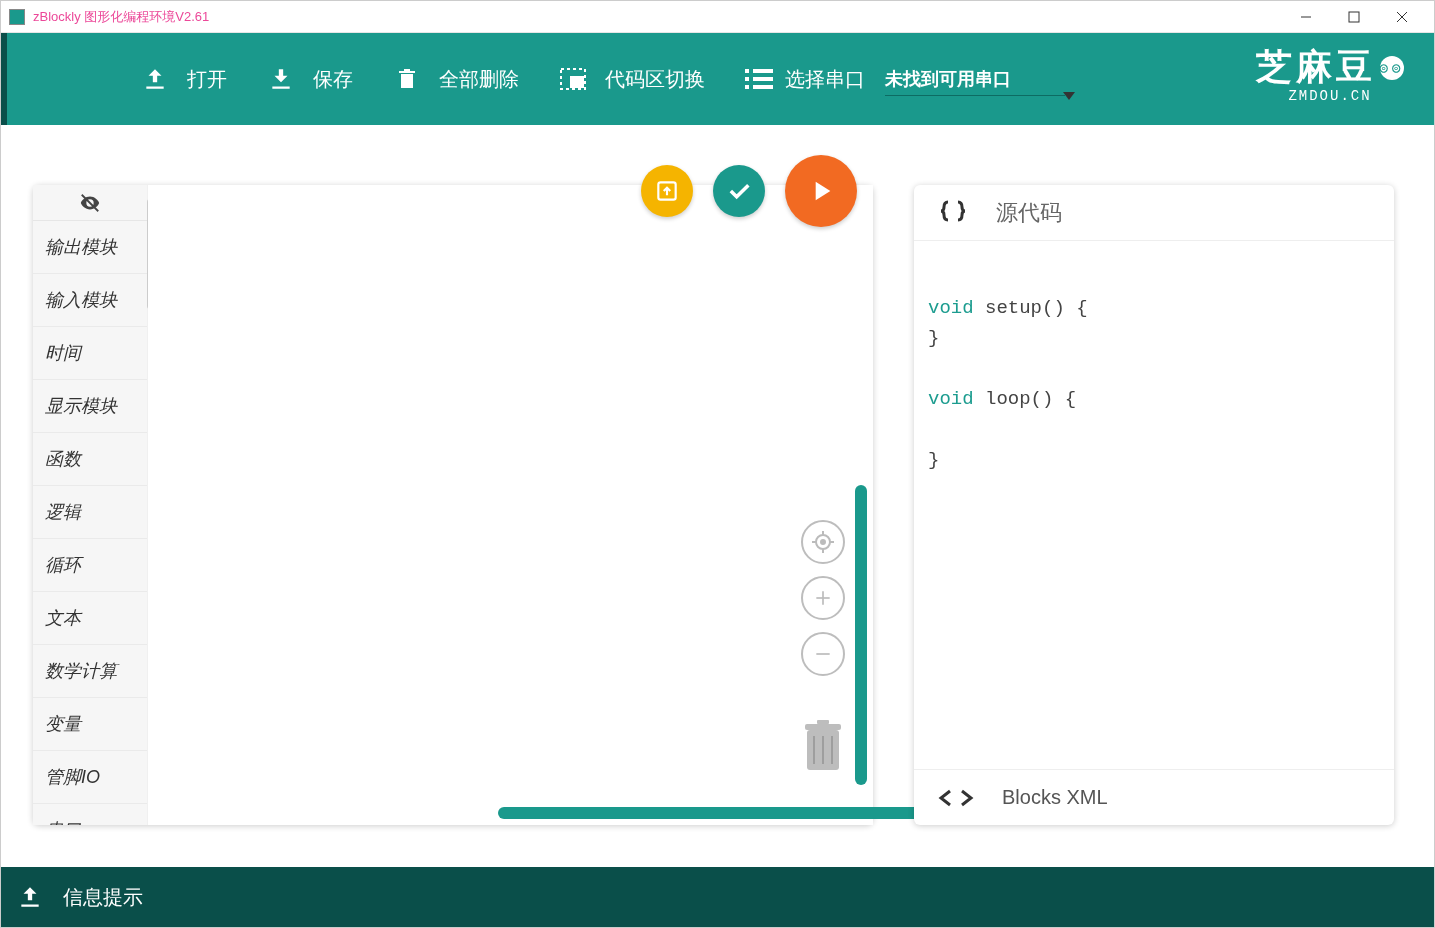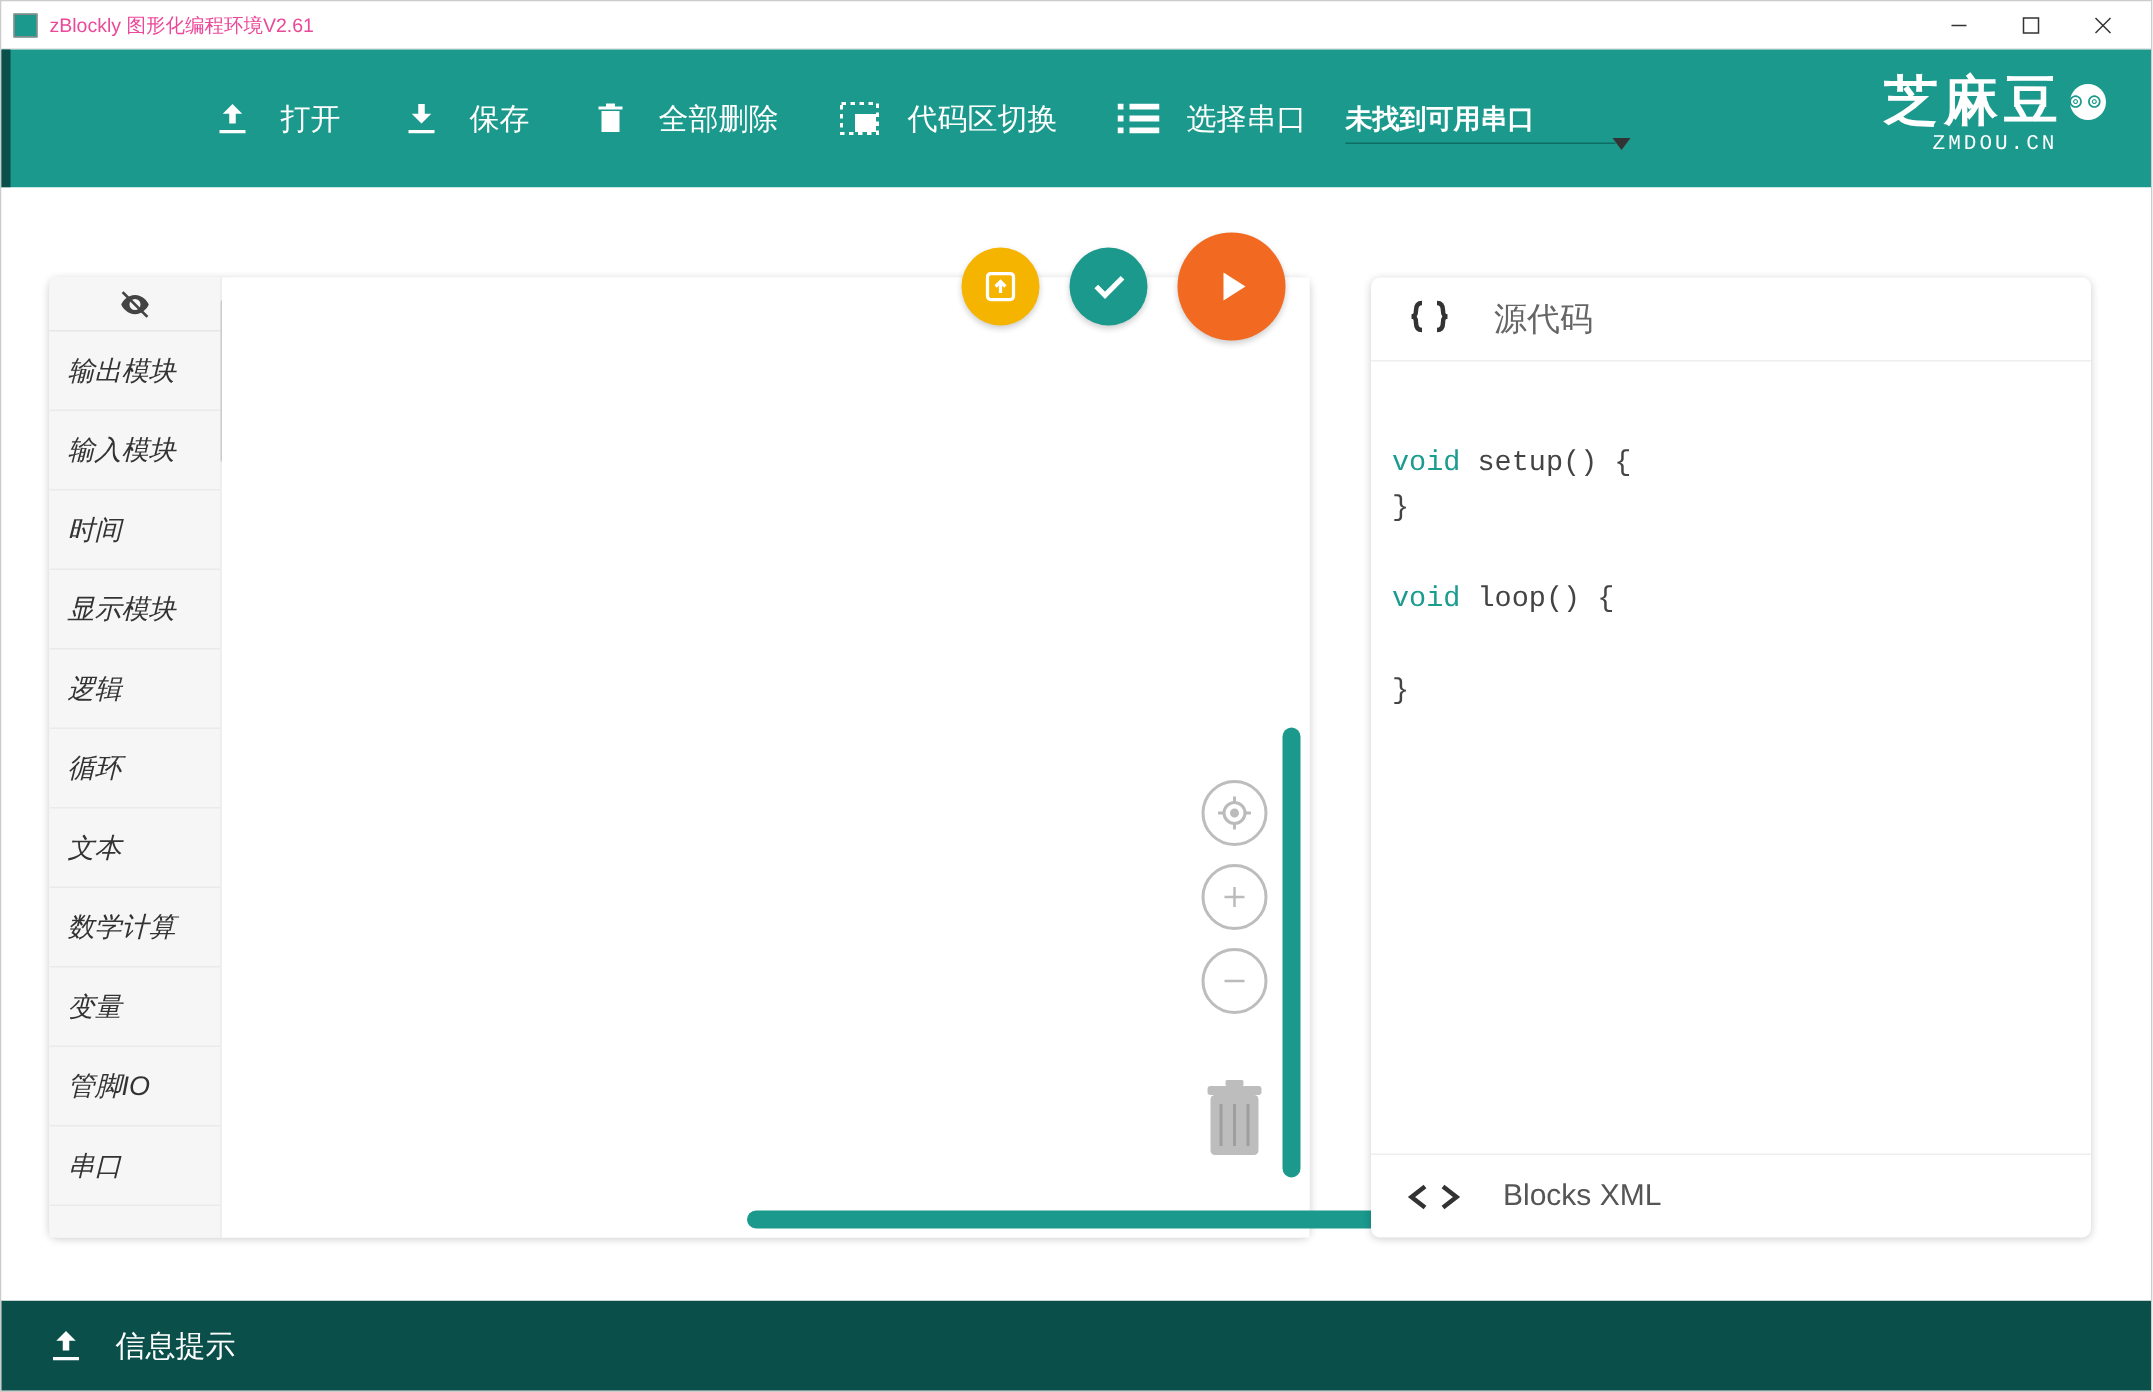--- a/index.html
+++ b/index.html
@@ -7,21 +7,21 @@
   .window { width: 1435px; height: 928px; background: #fff; display: flex; flex-direction: column; border: 1px solid #ccc;}
   .titlebar { height: 32px; background: #fff; display: flex; align-items: center; padding: 0 8px; border-bottom: 1px solid #e6e6e6; }
   .titlebar-icon { width: 16px; height: 16px; background: #1a998c; margin-right: 8px; border:1px solid #888;}
   .titlebar-title { font-size: 13px; color: #ec4899; flex: 0 0 auto; }
   .titlebar-controls { margin-left: auto; display: flex; gap: 0; }
   .titlebar-btn { width: 48px; height: 32px; display: flex; align-items: center; justify-content: center; font-size: 14px; color: #333; cursor: pointer; }
   .toolbar { height: 92px; background: #1a998c; display: flex; align-items: center; padding: 0 20px 0 140px; gap: 40px; position:relative;}
   .toolbar-left-stripe { position:absolute; left:0; top:0; width:6px; height:100%; background:#0a4f4a;}
   .tool-item { display: flex; align-items: center; gap: 18px; color: #fff; font-size: 20px; cursor: pointer; }
   .tool-item .ico { width: 28px; height: 28px; display: inline-flex; align-items:center; justify-content:center;}
-  .port-wrap { display:flex; align-items:center; position:relative;}
+  .port-wrap { display:flex; align-items:center; position:relative;gap:12px;}
   .port-label { color:#fff; font-size:20px; }
   .port-select { display:flex; flex-direction:column; margin-left:8px; border-bottom:1px solid #0d6c63; min-width:180px;font-weight:bold;}
   .port-select .placeholder { color:#fff; font-size:18px; padding:4px 0;}
   .port-select .arrow { position:absolute; right:-10px; bottom:-4px; width:0;height:0;border-left:6px solid transparent;border-right:6px solid transparent;border-top:8px solid #333;}
   .logo { position:absolute; right:30px; top:10px; font-family:Liberation Mono, monospace; color:#fff; text-align:center;}
   .logo-main { font-size:36px; font-weight:bold; letter-spacing:4px; display:flex; align-items:center; justify-content:center; gap:4px;}
   .logo-sub { font-size:14px; letter-spacing:2px; margin-top:-4px;}
   .logo-eye { width:24px;height:24px;border-radius:50%;background:#fff;color:#1a998c;display:inline-flex;align-items:center;justify-content:center;font-size:14px;font-weight:bold;}
   .body { flex:1; display:flex; position:relative; background:#fff;}
   .canvas-pane { position:absolute; left:32px; top:60px; width:840px; height:640px; background:#fff; border-radius:6px; box-shadow:0 1px 6px rgba(0,0,0,0.2); display:flex;font-style:italic;}
@@ -41,21 +41,21 @@
   .action-buttons { position:absolute; left:640px; top:30px; display:flex; gap:20px; align-items:center; z-index:5;}
   .act-btn { width:52px; height:52px; border-radius:50%; display:flex;align-items:center;justify-content:center;cursor:pointer;box-shadow:0 2px 4px rgba(0,0,0,0.2);}
   .act-upload{background:#f5b400;} .act-check{background:#1a998c;} .act-play{background:#f26a22;width:72px;height:72px;}
   .right-pane { position:absolute; right:40px; top:60px; width:480px; height:640px; background:#fff; border-radius:6px; box-shadow:0 1px 6px rgba(0,0,0,0.2); display:flex; flex-direction:column;gap:40px;}
   .code-header { height:56px; display:flex; align-items:center; padding:0 24px; gap:28px; border-bottom:1px solid #eee;}
   .code-header-title { font-size:22px; color:#666;}
   .code-body { flex:1; padding:12px 14px; font-family:"Consolas","Courier New",monospace; font-size:19px; color:#444; line-height:1.6; white-space:pre; overflow:auto;}
   .kw { color:#1c9c8f; }
   .xml-footer { height:56px; display:flex; align-items:center; gap:28px; padding:0 24px; border-top:1px solid #eee;}
   .xml-title { font-size:20px; color:#555;}
-  .footer { height:60px; background:#0a4f4a; display:flex; align-items:center; padding:0 30px; gap:20px; color:#fff; font-size:20px;}
+  .footer { height:60px; background:#0a4f4a; display:flex; align-items:center; padding:0 16px; gap:20px; color:#fff; font-size:20px;}
   svg { display:block;}
 </style>
 </head>
 <body>
 
 <div class="window">
 
   <div class="titlebar">
     <div class="titlebar-icon"></div>
     <div class="titlebar-title">zBlockly 图形化编程环境V2.61</div>
@@ -167,20 +167,21 @@
           <svg width="28" height="22" viewBox="0 0 24 24" fill="#444">
               <path d="M12 5c5 0 9 4 10 7-1 3-5 7-10 7S3 15 2 12c1-3 5-7 10-7zm0 3a4 4 0 100 8 4 4 0 000-8z"></path>
               <line x1="3" y1="3" x2="21" y2="21" stroke="#444" stroke-width="2"></line>
             </svg>
         </div>
         <div class="cat-scroll">
           <div class="cat-item">输出模块</div>
           <div class="cat-item">输入模块</div>
           <div class="cat-item">时间</div>
           <div class="cat-item">显示模块</div>
+          <div class="cat-item">函数</div>
           <div class="cat-item">逻辑</div>
           <div class="cat-item">循环</div>
           <div class="cat-item">文本</div>
           <div class="cat-item">数学计算</div>
           <div class="cat-item">变量</div>
           <div class="cat-item">管脚IO</div>
           <div class="cat-item">串口</div>
         </div>
         <div class="scroll-track">
           <div class="scroll-arrow">▲</div>

